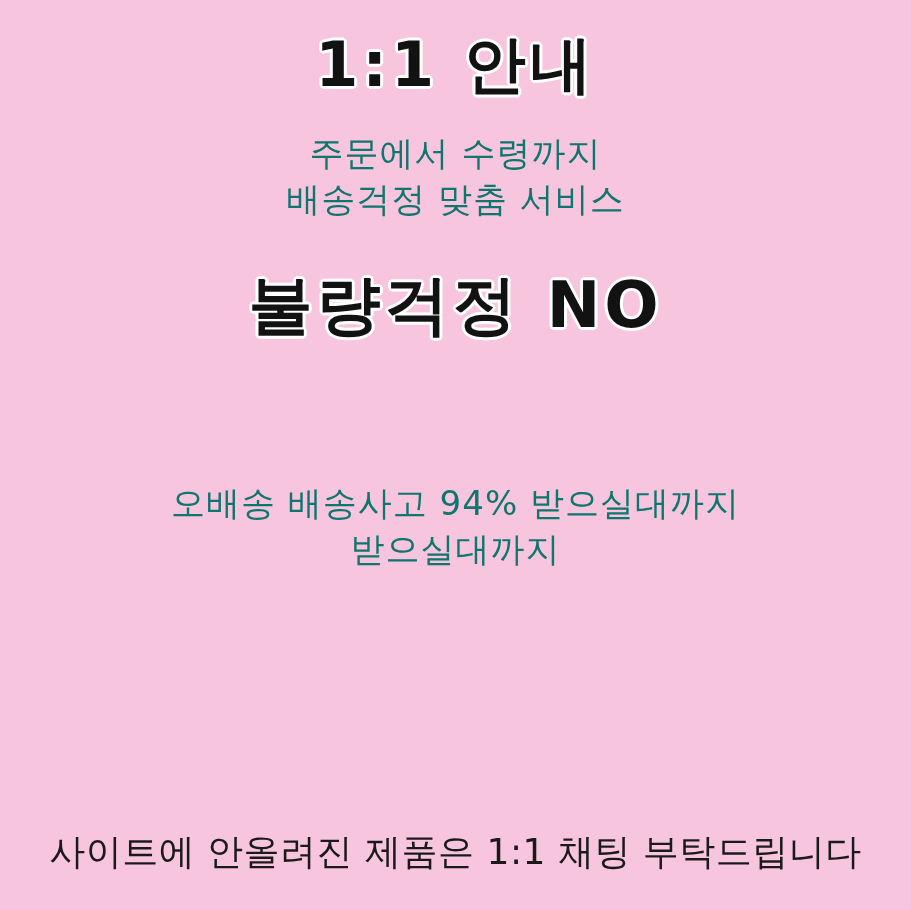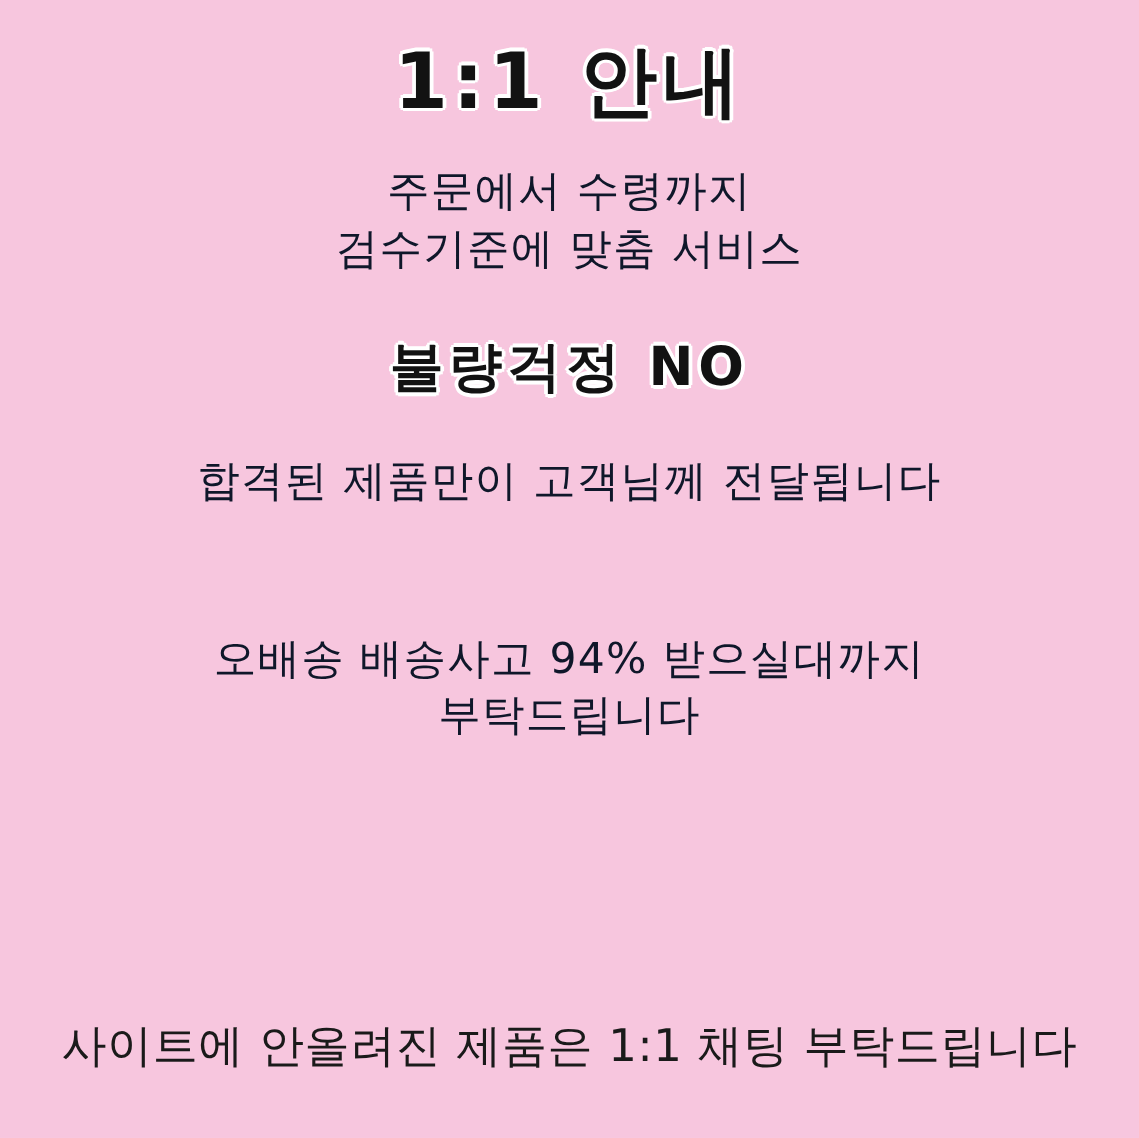--- a/index.html
+++ b/index.html
@@ -15,21 +15,21 @@
   }
   .poster {
     position: relative;
     width: 911px;
     height: 910px;
     background: #f7c6de;
     display: flex;
     flex-direction: column;
     align-items: center;
     box-sizing: border-box;
-    padding: 18px 20px 14px 20px;
+    padding: 18px 20px 0 20px;
   }
   .headline {
     font-size: 60px;
     line-height: 1.05;
     font-weight: bold;
     color: #121212;
     letter-spacing: 4px;
     text-align: center;
     text-shadow:
        2px 2px 0 #ffffff,
@@ -39,26 +39,26 @@
        0 3px 0 #ffffff,
        0 -3px 0 #ffffff,
        3px 0 0 #ffffff,
       -3px 0 0 #ffffff;
   }
   .headline.main {
     margin-top: 14px;
     font-size: 62px;
   }
   .headline.section {
-    font-size: 43px;
+    font-size: 64px;
   }
   .body-text {
     font-size: 34px;
     line-height: 1.34;
-    color: #0f172a;
+    color: #0f766e;
     text-align: center;
     letter-spacing: 1px;
     font-weight: normal;
   }
   .body-text .ln {
     display: block;
   }
   .footer-text {
     font-size: 36px;
     line-height: 1.3;
@@ -77,41 +77,40 @@
 <body>
 
 <div class="poster">
 
   <div class="headline main">1:1 안내</div>
 
   <div class="sp-1"></div>
 
   <div class="body-text">
     <span class="ln">주문에서 수령까지</span>
-    <span class="ln">검수기준에 맞춤 서비스</span>
+    <span class="ln">배송걱정 맞춤 서비스</span>
   </div>
 
   <div class="sp-2"></div>
 
   <div class="headline section">불량걱정 NO</div>
 
   <div class="sp-3"></div>
 
   <div class="body-text">
-    <span class="ln">합격된 제품만이 고객님께 전달됩니다</span>
   </div>
 
   <div class="sp-4"></div>
 
 
   <div class="sp-5"></div>
 
   <div class="body-text">
     <span class="ln">오배송 배송사고 94% 받으실대까지</span>
-    <span class="ln">부탁드립니다</span>
+    <span class="ln">받으실대까지</span>
   </div>
 
   <div class="spacer-flex"></div>
 
   <div class="footer-text">사이트에 안올려진 제품은 1:1 채팅 부탁드립니다</div>
 
   <div class="sp-1"></div>
 
 </div>
 

